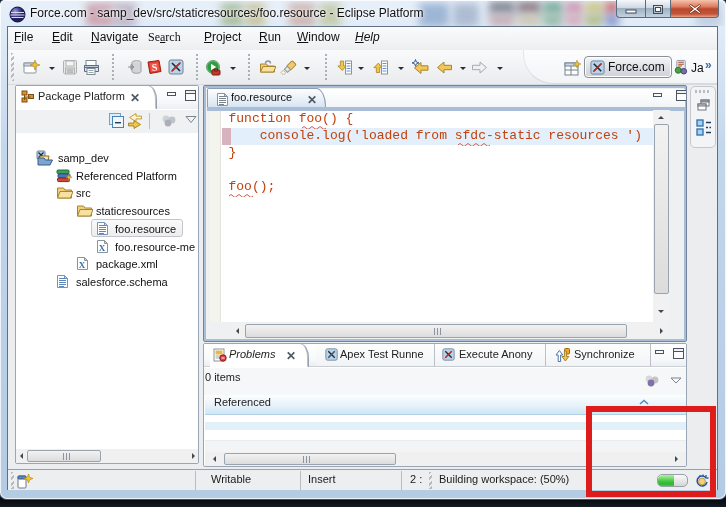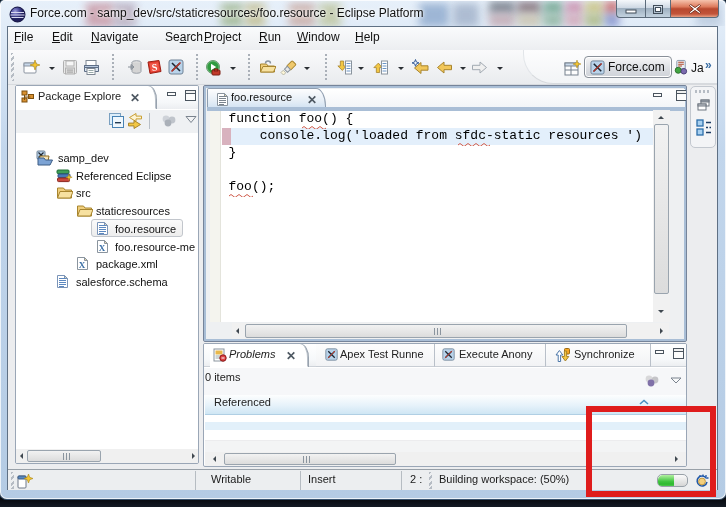--- a/index.html
+++ b/index.html
@@ -43,21 +43,21 @@
 
 .tabbar{position:absolute;left:0;top:0;right:0;height:23px;background:linear-gradient(#ffffff,#f6f8fa 70%,#eceef1);border-bottom:1px solid #cdd2d8;}
 .vtab{position:absolute;top:0;height:23px;font-size:11px;color:#222;background:linear-gradient(#fdfdfd,#f2f3f5);border-right:1px solid #b9c0c9;border-bottom:1px solid #c8cdd4;}
 .vtab.sel{background:#fff;border-bottom:1px solid #fff;border-top-right-radius:8px 14px;box-shadow:1px 0 0 #98a2ae;}
 .minmax{position:absolute;display:flex;gap:6px;}
 .mmb{width:13px;height:11px;position:relative;}
 .trow{position:absolute;left:0;width:186px;height:18px;font-size:11px;color:#111;}
 .ticon{position:absolute;top:0px;}
 .tlab{position:absolute;top:2px;text-align:right;}
 .tx{font-size:12px;color:#4e5862;font-weight:bold;}
-#code{left:24.5px;top:24px;margin:0;font-family:"Liberation Mono",monospace;font-size:13px;line-height:17px;color:#000000;}
+#code{left:24.5px;top:24px;margin:0;font-family:"Liberation Mono",monospace;font-size:13px;line-height:17px;color:#c2410c;}
 
 
 #status{left:0px;top:442px;width:709px;height:21px;background:#eceef0;border-top:1px solid #98a0a8;font-size:11px;color:#1a1a1a;}
 .scell{position:absolute;top:3px;}
 .ssep{position:absolute;top:1px;height:19px;width:1px;background:#b6bcc2;}
 #redrect{left:586px;top:406px;width:130px;height:91px;border:6px solid #df1c1c;}
 </style></head>
 <body>
 <div id="stage">
   <div id="taskbar" class="abs"></div>
@@ -115,25 +115,25 @@
           <svg width="12" height="10" viewBox="0 0 12 10">
             <path d="M1.6 0.5 L6 3.6 L10.4 0.5 L11.6 1.8 L7.6 5 L11.6 8.2 L10.4 9.5 L6 6.4 L1.6 9.5 L0.4 8.2 L4.4 5 L0.4 1.8 Z" fill="#fff" stroke="#6e2a1a" stroke-width="0.9"></path>
           </svg>
         </div>
     </div>
     <div id="client" class="abs">
       <div id="menubar" class="abs">
         <span class="mi" style="left:6px;"><u>F</u>ile</span>
         <span class="mi" style="left:44px;"><u>E</u>dit</span>
         <span class="mi" style="left:83px;"><u>N</u>avigate</span>
-        <span class="mi" style="left:157px;">Se<u>a</u>rch</span>
+        <span class="mi" style="left:140px;font-family:Liberation Serif, serif;">Se<u>a</u>rch</span>
         <span class="mi" style="left:196px;"><u>P</u>roject</span>
         <span class="mi" style="left:251px;"><u>R</u>un</span>
         <span class="mi" style="left:289px;"><u>W</u>indow</span>
-        <span class="mi" style="left:347px;"><u>H</u>elp</span>
+        <span class="mi" style="left:347px;font-style:italic;"><u>H</u>elp</span>
       </div>
       <div id="toolbar" class="abs">
           <div id="tbwhite" class="abs"></div>
         <div class="handle" style="left:3px;"></div>
         <span class="ti" style="left:15px;">
             <svg width="17" height="17" viewBox="0 0 17 17">
               <rect x="1" y="4" width="12" height="10" rx="1" fill="#fefefe" stroke="#8a93a0"></rect>
               <rect x="1" y="4" width="12" height="3" fill="#c8d8ea" stroke="#8a93a0"></rect>
               <path d="M12 1 L13.2 4.8 L17 6 L13.2 7.2 L12 11 L10.8 7.2 L7 6 L10.8 4.8 Z" fill="#f4c430" stroke="#a8871a" stroke-width=".6"></path>
             </svg>
@@ -282,21 +282,21 @@
           <div class="tabbar" style="border-bottom:none;"></div>
           <div class="vtab sel" style="left:0;width:140px;">
             <span class="abs" style="left:5px;top:4px;">
                 <svg width="13" height="13" viewBox="0 0 13 13">
                   <rect x="1" y="1" width="5" height="4" fill="#d89030" stroke="#7c5010"></rect>
                   <rect x="1" y="8" width="5" height="4" fill="#d89030" stroke="#7c5010"></rect>
                   <rect x="7.5" y="4.5" width="5" height="4" fill="#d89030" stroke="#7c5010"></rect>
                   <path d="M3.5 5 v5 M3.5 7 h6" stroke="#7c5010" fill="none"></path>
                 </svg>
               </span>
-            <span class="abs" style="left:22px;top:4px;">Package Explore</span>
+            <span class="abs" style="left:22px;top:4px;">Package Platform</span>
             <span class="abs tx" style="left:114px;top:5px;">✕</span>
           </div>
           <div class="minmax" style="left:149px;top:4px;">
             <span class="mmb">
                 <svg width="13" height="11" shape-rendering="crispEdges">
                   <rect x="2.5" y="2.5" width="8" height="3" fill="#fcfcfc" stroke="#4a545e"></rect>
                 </svg>
               </span>
             <span class="mmb">
                 <svg width="13" height="11" shape-rendering="crispEdges">
@@ -347,21 +347,21 @@
               </div>
             <div class="trow" style="top:35px;">
                 <span class="ticon" style="left:40px;">
                   <svg width="17" height="15" viewBox="0 0 17 15">
                     <rect x="1" y="2" width="12" height="3.6" rx="1" fill="#3f9e58" stroke="#1e6e34"></rect>
                     <rect x="2" y="6" width="12" height="3.6" rx="1" fill="#4878b8" stroke="#2a4f86"></rect>
                     <rect x="1.5" y="10" width="12" height="3.6" rx="1" fill="#c8473c" stroke="#8c2820"></rect>
                     <path d="M13 6 L13.8 8.4 L16.2 9.2 L13.8 10 L13 12.4 L12.2 10 L9.8 9.2 L12.2 8.4 Z" fill="#f4c430" stroke="#a8871a" stroke-width=".5"></path>
                   </svg>
                 </span>
-                <span class="tlab" style="left:60px;">Referenced Eclipse</span>
+                <span class="tlab" style="left:60px;">Referenced Platform</span>
               </div>
             <div class="trow" style="top:52px;">
                 <span class="ticon" style="left:40px;">
                   <svg width="17" height="15" viewBox="0 0 17 15">
                     <path d="M1.5 3 h6 l1.5 2 h6.5 v8 h-14 z" fill="#f0ce7c" stroke="#a8852e"></path>
                     <path d="M1.5 13 L4 6.5 h13 L14.5 13 Z" fill="#f7e1a0" stroke="#a8852e"></path>
                   </svg>
                 </span>
                 <span class="tlab" style="left:60px;">src</span>
               </div>

